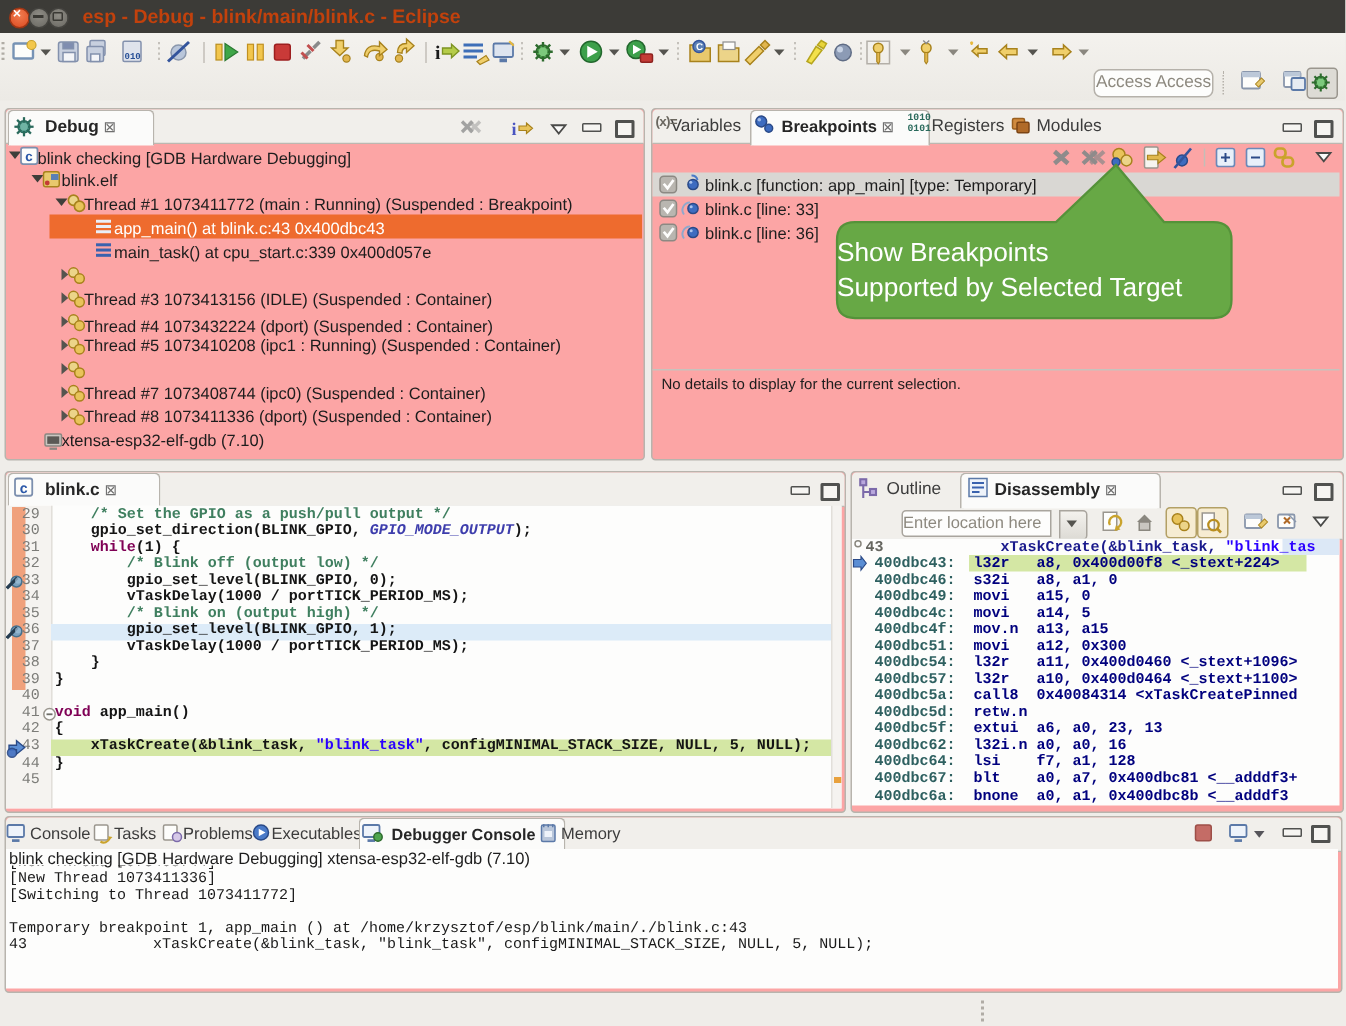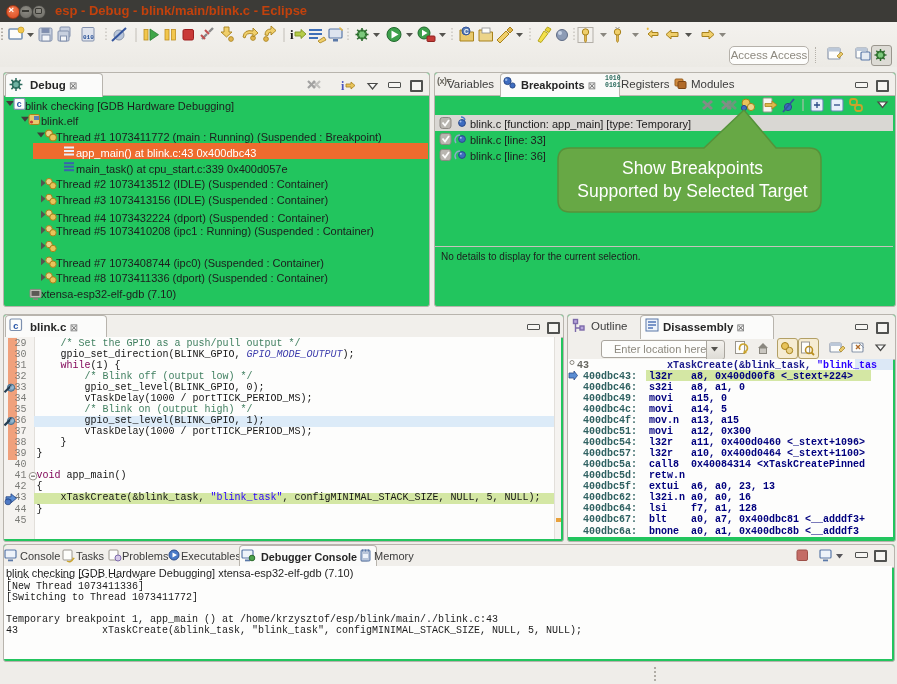--- a/index.html
+++ b/index.html
@@ -1,17 +1,17 @@
 <!DOCTYPE html>
 <html><head><meta charset="utf-8">
 <style>
 html,body{margin:0;padding:0}
 body{width:897px;height:684px;position:relative;background:#efede9;font-family:"Liberation Sans",sans-serif;overflow:hidden}
 .abs{position:absolute}
-.panel{position:absolute;background:#22c55e;border:1px solid #b8b4ad;border-radius:3px}
+.panel{position:absolute;background:#fca5a5;border:1px solid #b8b4ad;border-radius:3px}
 .tabrow{position:absolute;left:0;right:0;top:0;height:22px;background:#f1efeb;border-bottom:1px solid #bcb8b1;border-radius:3px 3px 0 0}
 .tab{position:absolute;top:0;height:22px;line-height:22px;font-size:11.5px;color:#3c3c3c;white-space:nowrap}
 .tabsel{background:#fbfbfa;border:1px solid #b8b4ad;border-bottom:none;border-radius:4px 4px 0 0;font-weight:bold;color:#262626;height:23px}
 .mono{font-family:"Liberation Mono",monospace;font-size:10px;white-space:pre}
 .sep{position:absolute;width:1px;background:transparent;border-left:1px dotted #b5b1aa}
 .minb{position:absolute;width:11px;height:4px;border:1px solid #50514f;border-radius:1px;background:#f6f5f2}
 .maxb{position:absolute;width:9px;height:8px;border:2px solid #50514f;border-radius:1px;background:#f6f5f2}
 .cx{color:#6f6f6f;font-size:10px;font-weight:normal}
 </style></head>
 <body>
@@ -212,21 +212,20 @@
 <div class="minb" style="left:388px;top:82px"></div>
 <div class="maxb" style="left:410px;top:80px"></div>
 
 <div class="abs" style="left:33px;top:143.1px;width:395px;height:15.7px;background:#ee6b2e"></div>
 <div class="abs" style="left:4px;top:96px;width:423px;height:205px;font-size:11px;color:#1d1d1d">
 <div class="abs" style="left:21px;top:3.7px;white-space:nowrap">blink checking [GDB Hardware Debugging]</div>
 <div class="abs" style="left:37px;top:19.4px;white-space:nowrap">blink.elf</div>
 <div class="abs" style="left:52px;top:35.1px;white-space:nowrap">Thread #1 1073411772 (main : Running) (Suspended : Breakpoint)</div>
 <div class="abs" style="left:72px;top:50.8px;white-space:nowrap;color:#fff">app_main() at blink.c:43 0x400dbc43</div>
 <div class="abs" style="left:72px;top:66.5px;white-space:nowrap">main_task() at cpu_start.c:339 0x400d057e</div>
-<div class="abs" style="left:52px;top:82.2px;white-space:nowrap">Thread #2 1073413512 (IDLE) (Suspended : Container)</div>
 <div class="abs" style="left:52px;top:97.9px;white-space:nowrap">Thread #3 1073413156 (IDLE) (Suspended : Container)</div>
 <div class="abs" style="left:52px;top:116px;white-space:nowrap">Thread #4 1073432224 (dport) (Suspended : Container)</div>
 <div class="abs" style="left:52px;top:129.3px;white-space:nowrap">Thread #5 1073410208 (ipc1 : Running) (Suspended : Container)</div>
 <div class="abs" style="left:52px;top:160.7px;white-space:nowrap">Thread #7 1073408744 (ipc0) (Suspended : Container)</div>
 <div class="abs" style="left:52px;top:176.4px;white-space:nowrap">Thread #8 1073411336 (dport) (Suspended : Container)</div>
 <div class="abs" style="left:37px;top:192.1px;white-space:nowrap">xtensa-esp32-elf-gdb (7.10)</div>
 </div>
 <svg class="abs" style="left:4px;top:96px;width:423px;height:205px" viewBox="0 0 423 205">
 
 <path d="M2 5 l8 0 -4 5 z" fill="#3f3e3a"></path>
@@ -431,21 +430,21 @@
 39
 40
 41
 42
 43
 44
 45</pre>
 <style>
 .cm{color:#3f7f5f}.kw{color:#7f0055}.st{color:#2a00ff}.mc{color:#3d3dac;font-style:italic}
 </style>
-<pre class="mono abs" style="left:36.5px;top:337.6px;margin:0;line-height:11.06px;color:#141414;font-weight:normal">    <span class="cm">/* Set the GPIO as a push/pull output */</span>
+<pre class="mono abs" style="left:36.5px;top:337.6px;margin:0;line-height:11.06px;color:#141414;font-weight:bold">    <span class="cm">/* Set the GPIO as a push/pull output */</span>
     gpio_set_direction(BLINK_GPIO, <span class="mc">GPIO_MODE_OUTPUT</span>);
     <span class="kw">while</span>(1) {
         <span class="cm">/* Blink off (output low) */</span>
         gpio_set_level(BLINK_GPIO, 0);
         vTaskDelay(1000 / portTICK_PERIOD_MS);
         <span class="cm">/* Blink on (output high) */</span>
         gpio_set_level(BLINK_GPIO, 1);
         vTaskDelay(1000 / portTICK_PERIOD_MS);
     }
 }
@@ -492,21 +491,21 @@
     <rect x="1" y="1" width="12" height="12" fill="#eef3fa" stroke="#5b79a8"></rect>
     <g stroke="#3a62ae" stroke-width="1.3">
       <line x1="3" y1="4" x2="11" y2="4"></line>
       <line x1="3" y1="7" x2="11" y2="7"></line>
       <line x1="3" y1="10" x2="8" y2="10"></line>
     </g>
   </svg>
 <div class="minb" style="left:855px;top:324px"></div>
 <div class="maxb" style="left:876px;top:322px"></div>
 
-<div class="abs" style="left:601px;top:340px;width:98px;height:16px;background:#fdfdfc;border:1px solid #a9a59e;border-radius:3px 0 0 3px;font-size:11px;color:#8d897f;line-height:16px;padding-left:12px;overflow:hidden;white-space:nowrap">Enter location here</div>
+<div class="abs" style="left:601px;top:340px;width:98px;height:16px;background:#fdfdfc;border:1px solid #a9a59e;border-radius:3px 0 0 3px;font-size:11px;color:#8d897f;line-height:16px;padding-left:0;overflow:hidden;white-space:nowrap">Enter location here</div>
 <div class="abs" style="left:706px;top:340px;width:17px;height:18px;background:linear-gradient(#f4f2ee,#dddbd5);border:1px solid #a9a59e;border-radius:0 3px 3px 0"></div>
 <svg class="abs" style="left:706px;top:340px;width:17px;height:18px" viewBox="0 0 17 18">
     <path d="M5 7 l7 0 -3.5 4.5 z" fill="#55544f"></path>
   </svg>
 <div class="abs" style="left:777px;top:338px;width:19px;height:19px;background:#f6ecd2;border:1px solid #b3a065;border-radius:3px"></div>
 <div class="abs" style="left:798px;top:338px;width:19px;height:19px;background:#f6ecd2;border:1px solid #b3a065;border-radius:3px"></div>
 <svg class="abs" style="left:730px;top:338px;width:164px;height:20px" viewBox="0 0 164 20">
 <g transform="translate(11,10)">
       <rect x="-5.5" y="-6.5" width="9" height="12" fill="#fdfdfc" stroke="#9a968e"></rect>
       <path d="M-1 2 a4 4 0 1 1 4 2" fill="none" stroke="#caa32c" stroke-width="1.6"></path>
@@ -641,13 +640,13 @@
 43              xTaskCreate(&amp;blink_task, "blink_task", configMINIMAL_STACK_SIZE, NULL, 5, NULL);</pre>
  <div class="abs" style="left:0;top:0;width:888px;height:10.5px;background:#fdfdfc"></div>
  <div class="abs" style="left:2px;top:0.5px;font-size:11px;color:#1d1d1d">blink checking [GDB Hardware Debugging] xtensa-esp32-elf-gdb (7.10)</div>
 </div>
 
 <div class="abs" style="left:654px;top:667px;width:0;height:14px;border-left:2px dotted #b0aca5"></div>
 
 <svg class="abs" style="left:550px;top:105px;width:285px;height:112px" viewBox="0 0 285 112">
 <path d="M8 55 q0 -12 12 -12 l134 0 l40 -38 l32 38 l33 0 q12 0 12 12 l0 40 q0 12 -12 12 l-239 0 q-12 0 -12 -12 z" fill="#67a845" stroke="#55923a" stroke-width="1.5"></path>
 </svg>
-<div class="abs" style="left:558px;top:157px;width:269px;text-align:center;font-size:17.5px;color:#fff;line-height:22.5px">Show Breakpoints<br>Supported by Selected Target</div>
+<div class="abs" style="left:558px;top:157px;width:269px;font-size:17.5px;color:#fff;line-height:22.5px">Show Breakpoints<br>Supported by Selected Target</div>
 
 </body></html>

